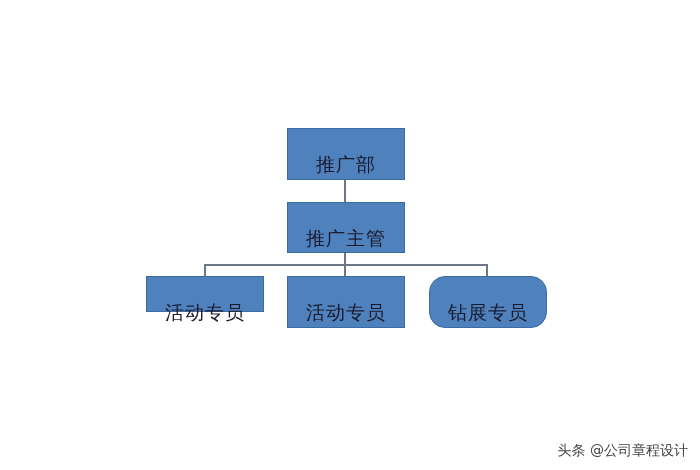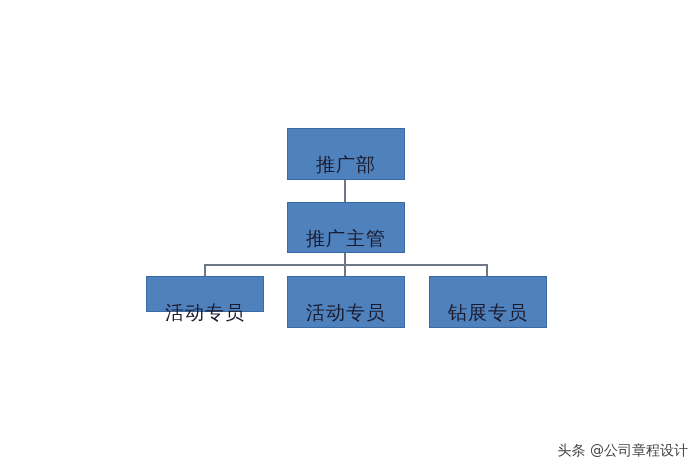--- a/index.html
+++ b/index.html
@@ -49,15 +49,15 @@
 <div class="line" style="left:486px; top:264px; width:2px; height:12px;"></div>
 
 <div class="node" style="left:287px; top:128px; width:118px; height:52px;">推广部</div>
 
 <div class="node" style="left:287px; top:202px; width:118px; height:51px;">推广主管</div>
 
 <div class="node" style="left:146px; top:276px; width:118px; height:36px;">活动专员</div>
 
 <div class="node" style="left:287px; top:276px; width:118px; height:52px;">活动专员</div>
 
-<div class="node" style="left:429px; top:276px; width:118px; height:52px;">钻展专员</div>
+<div class="node" style="left:429px; top:276px; width:118px; height:52px;border-radius:16px;">钻展专员</div>
 
 <div class="watermark">头条 @公司章程设计</div>
 
 </body></html>

